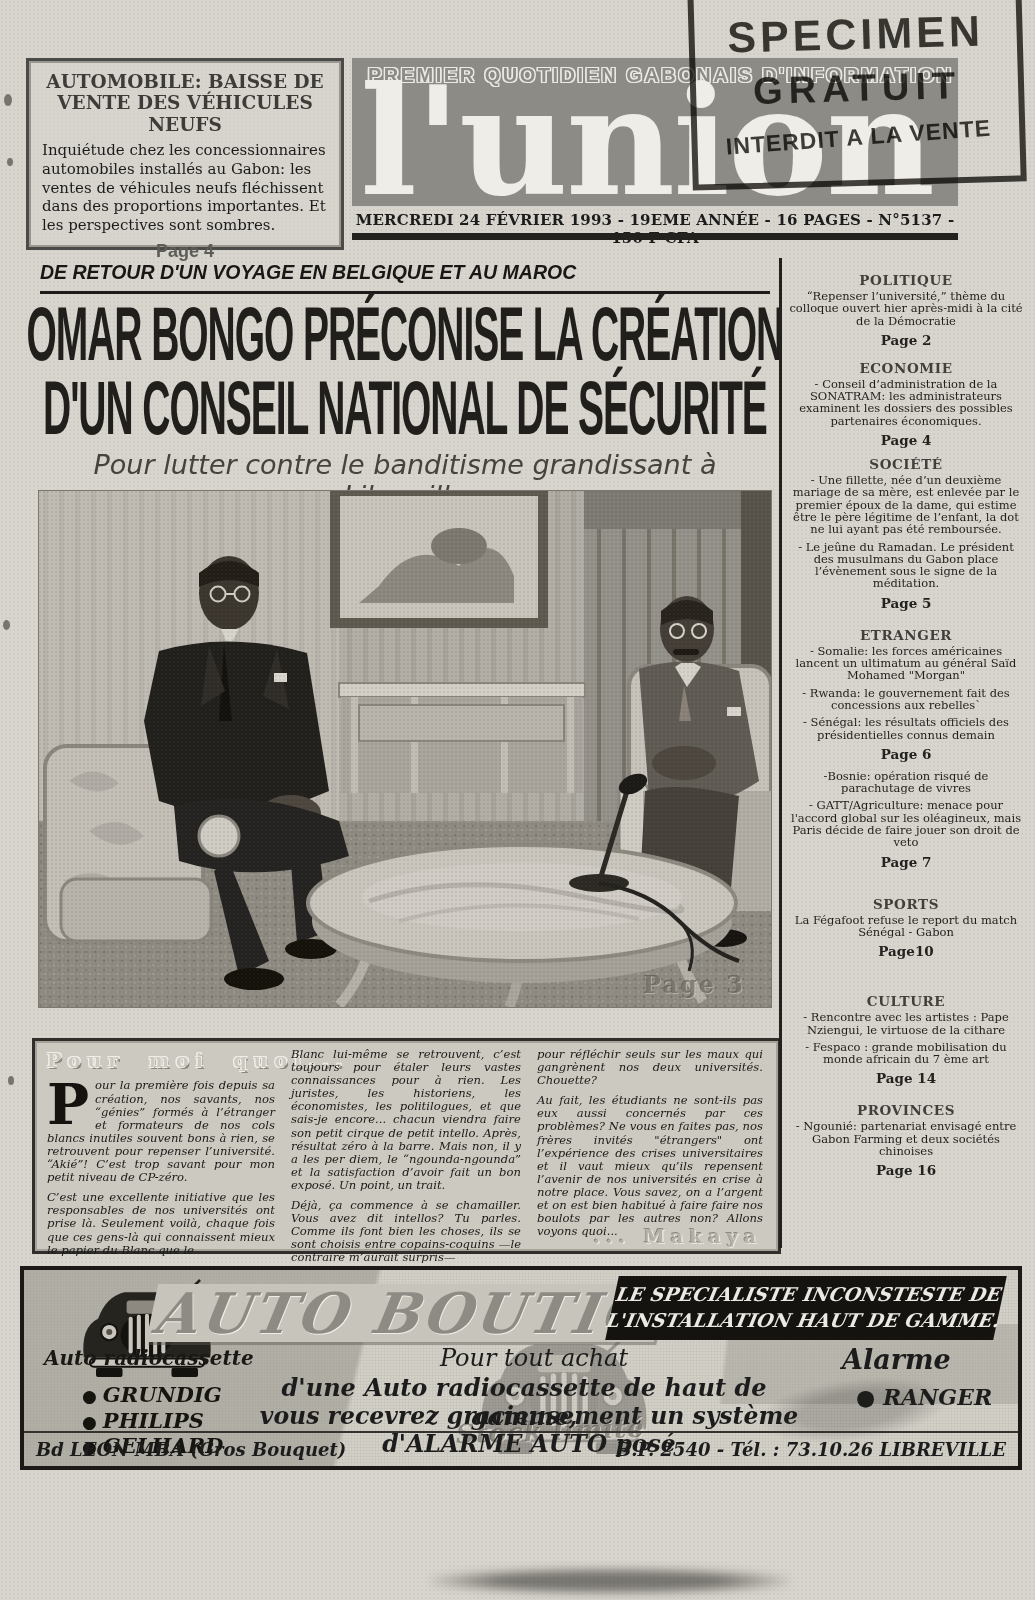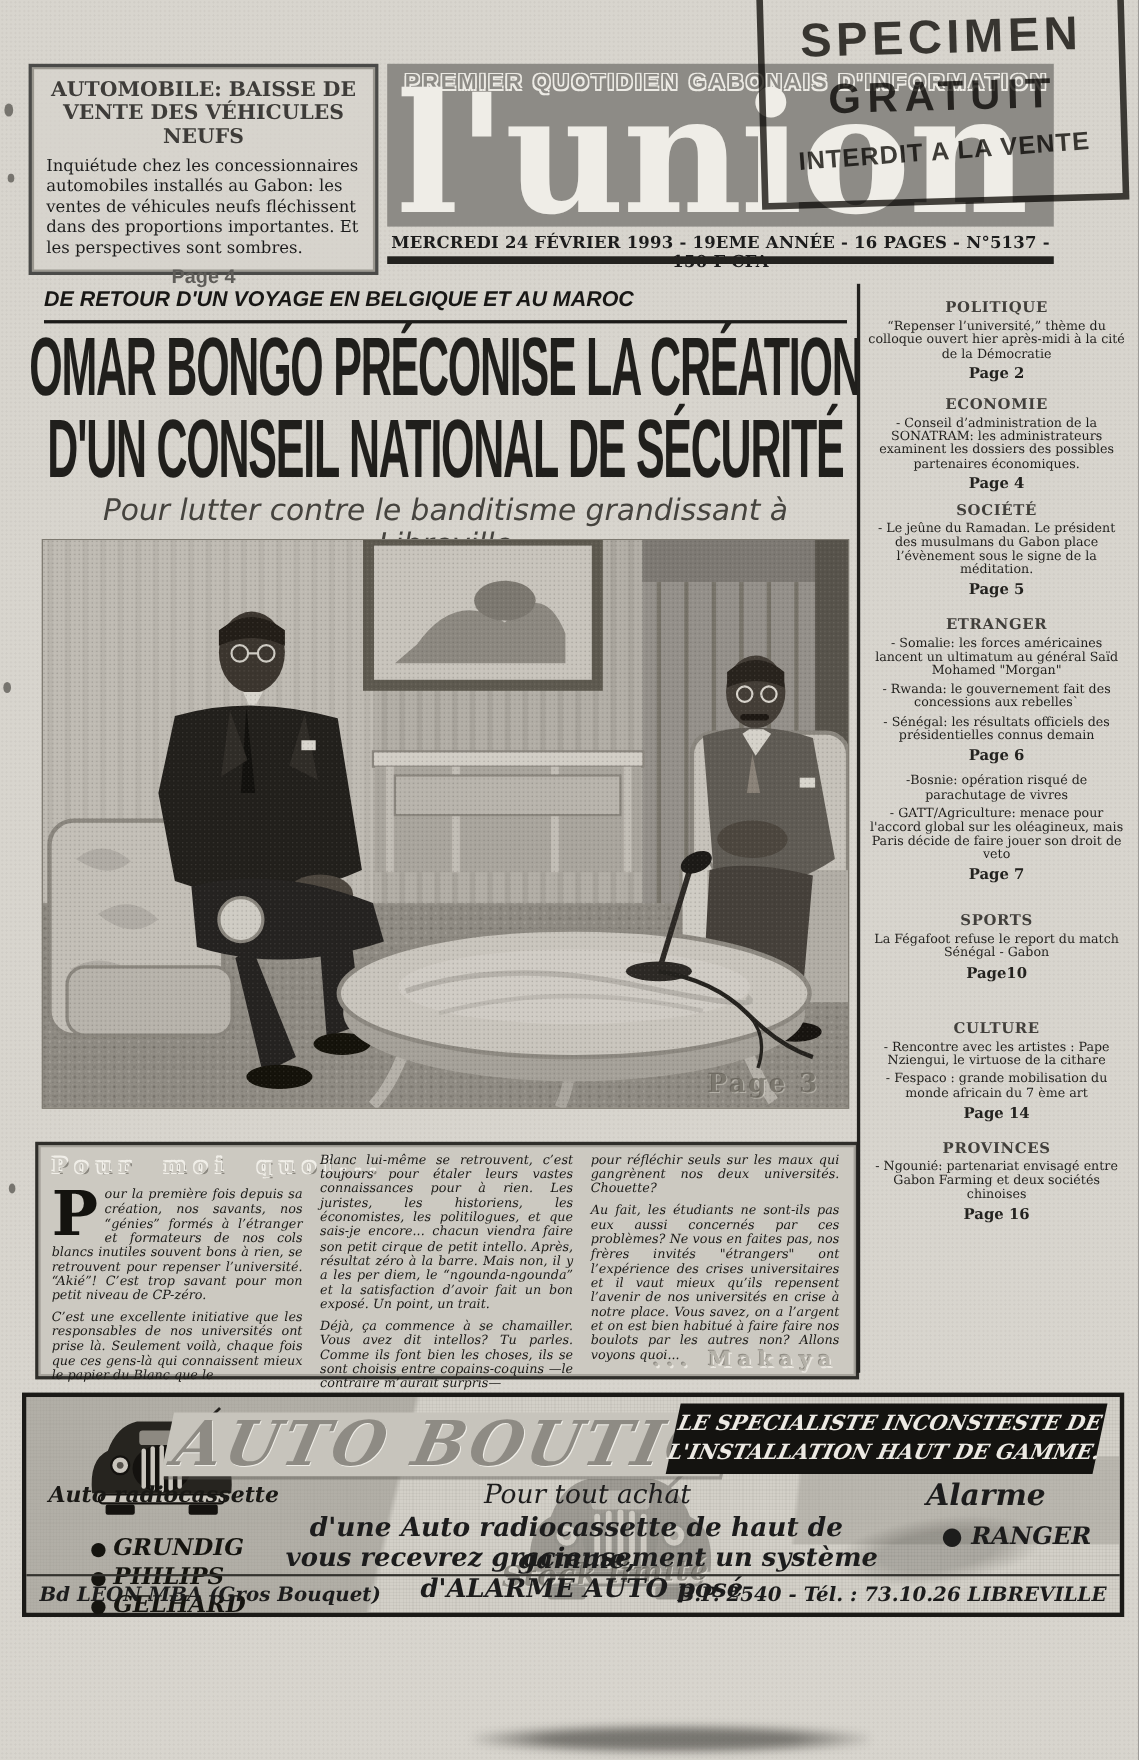--- a/index.html
+++ b/index.html
@@ -86,21 +86,21 @@
     background:linear-gradient(96deg, rgba(160,157,149,0) 0 30%, rgba(160,157,149,.5) 31% 100%);}
   .ad-car{position:absolute;left:48px;top:8px;width:150px;height:102px;}
   .ad-banner-gray{position:absolute;left:128px;top:14px;width:508px;height:58px;background:#c7c4bc;
     transform:skewX(-12deg);box-shadow:3px 3px 0 rgba(90,88,82,.45);display:flex;align-items:center;justify-content:center;}
   .ad-banner-gray span{font-style:italic;font-weight:bold;font-size:56px;letter-spacing:3px;color:#8e8b84;
     text-shadow:1px 1px 0 #efede7;white-space:nowrap;}
   .ad-banner-black{position:absolute;left:588px;top:6px;width:388px;height:64px;background:#141310;
     transform:skewX(-12deg);display:flex;flex-direction:column;align-items:center;justify-content:center;}
   .ad-banner-black div{font-style:italic;font-weight:bold;font-size:19px;color:#ece9e3;line-height:1.35;white-space:nowrap;}
   .ad-left-head{position:absolute;left:20px;top:76px;font-style:italic;font-weight:bold;font-size:20px;color:#191815;}
-  .ad-brands{position:absolute;left:58px;top:112px;margin-top:12px;}
+  .ad-brands{position:absolute;left:58px;top:112px;}
   .ad-brand{font-style:italic;font-weight:bold;font-size:21px;line-height:1.22;color:#15140f;}
   .ad-brand .dot{font-style:normal;font-size:17px;margin-right:6px;}
   .ad-c1{position:absolute;left:360px;top:74px;width:300px;text-align:center;font-style:italic;font-weight:normal;font-size:24px;}
   .ad-c2{position:absolute;left:230px;top:103px;width:540px;text-align:center;font-style:italic;font-weight:bold;font-size:24px;}
   .ad-c3{position:absolute;left:185px;top:132px;width:640px;text-align:center;font-style:italic;font-weight:bold;font-size:23.5px;}
   .ad-right-head{position:absolute;left:818px;top:74px;font-style:italic;font-weight:bold;font-size:27px;}
   .ad-ranger{position:absolute;left:832px;top:114px;font-style:italic;font-weight:bold;font-size:22px;}
   .ad-ghost{position:absolute;left:430px;top:56px;width:220px;height:132px;opacity:.3;}
   .ad-stock{position:absolute;left:432px;top:146px;font-style:italic;font-weight:bold;font-size:26px;
     letter-spacing:1px;transform:rotate(-2deg);color:rgba(72,69,62,.5);text-shadow:1px 1px 0 rgba(235,232,224,.6);}
@@ -305,20 +305,21 @@
 
   <div class="vrule"></div>
   <div class="sommaire">
     <div class="som-head gap-d">POLITIQUE</div>
     <div class="som-item">“Repenser l’université,” thème du colloque ouvert hier après-midi à la cité de la Démocratie</div>
     <div class="som-page">Page 2</div>
     <div class="som-head gap-d">ECONOMIE</div>
     <div class="som-item">- Conseil d’administration de la SONATRAM: les administrateurs examinent les dossiers des possibles partenaires économiques.</div>
     <div class="som-page">Page 4</div>
     <div class="som-head">SOCIÉTÉ</div>
+    <div class="som-item">- Une fillette, née d’un deuxième mariage de sa mère, est enlevée par le premier époux de la dame, qui estime être le père légitime de l’enfant, la dot ne lui ayant pas été remboursée.</div>
     <div class="som-item">- Le jeûne du Ramadan. Le président des musulmans du Gabon place l’évènement sous le signe de la méditation.</div>
     <div class="som-page">Page 5</div>
     <div class="som-head gap-a">ETRANGER</div>
     <div class="som-item">- Somalie: les forces américaines lancent un ultimatum au général Saïd Mohamed "Morgan"</div>
     <div class="som-item">- Rwanda: le gouvernement fait des concessions aux rebelles`</div>
     <div class="som-item">- Sénégal: les résultats officiels des présidentielles connus demain</div>
     <div class="som-page">Page 6</div>
     <div class="som-item">-Bosnie: opération risqué de parachutage de vivres</div>
     <div class="som-item">- GATT/Agriculture: menace pour l'accord global sur les oléagineux, mais Paris décide de faire jouer son droit de veto</div>
     <div class="som-page">Page 7</div>

